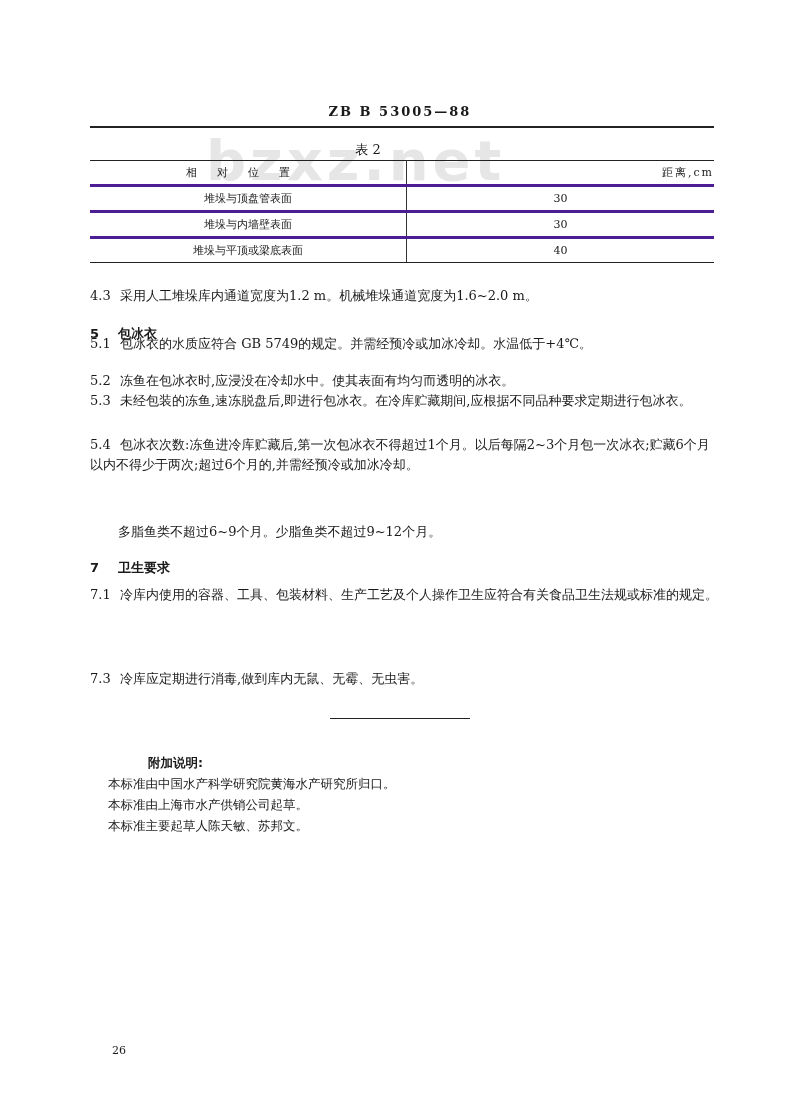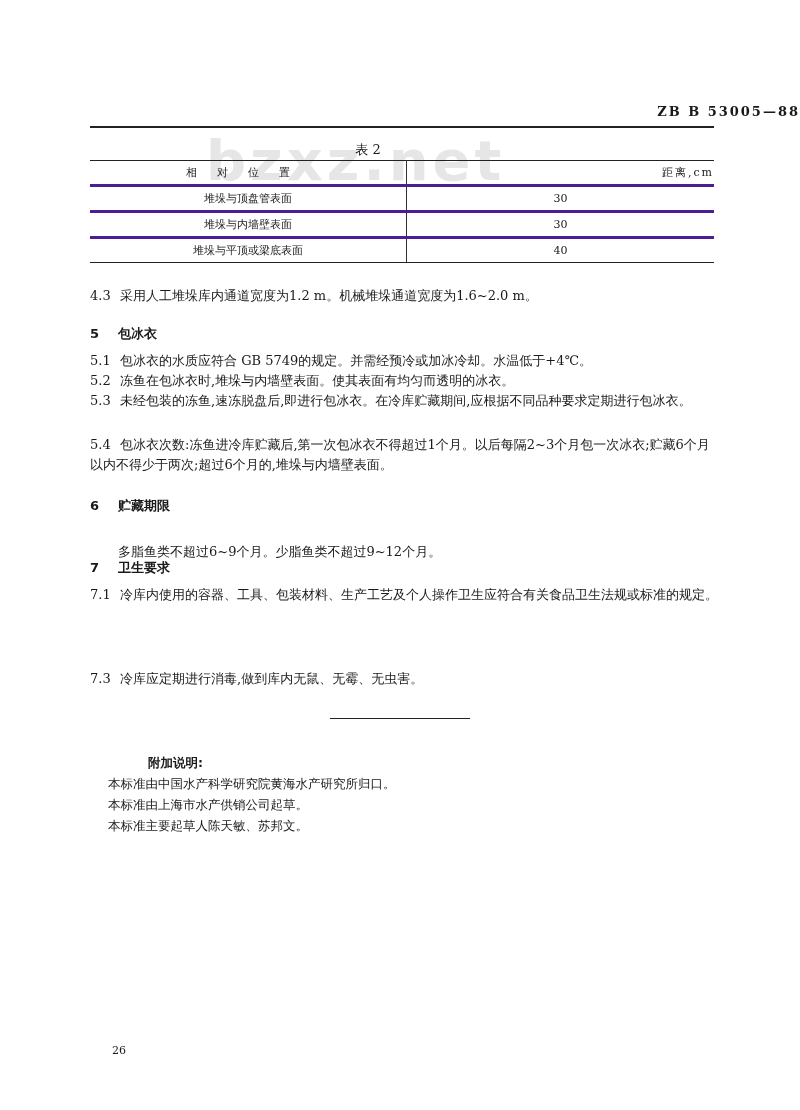--- a/index.html
+++ b/index.html
@@ -6,21 +6,21 @@
   body {
     width: 800px; height: 1110px; background: #ffffff; position: relative; overflow: hidden;
     font-family: "DejaVu Serif", "Liberation Serif", serif; color: #1a1a1a;
   }
   .page { position: absolute; left: 0; top: 0; width: 800px; height: 1110px; }
   .watermark {
     position: absolute; left: 206px; top: 128px; font-family: "DejaVu Sans", sans-serif;
     font-size: 56px; font-weight: bold; color: #e6e6e6; letter-spacing: 4px; z-index: 0;
   }
   .header {
-    position: absolute; left: 0; width: 800px; top: 104px; text-align: right;
+    position: absolute; left: 0; width: 800px; top: 104px; text-align: center;
     font-size: 13px; font-weight: bold; letter-spacing: 2px; z-index: 1;
   }
   .header-rule { position: absolute; left: 90px; width: 624px; top: 126px; border-top: 2px solid #222; }
   .table-title { position: absolute; left: 0; width: 736px; top: 141px; text-align: center; font-size: 13px; z-index: 1; }
   table.t2 {
     position: absolute; left: 90px; top: 160px; width: 624px; border-collapse: collapse; font-size: 11px; z-index: 1;
   }
   table.t2 td, table.t2 th {
     border-top: 1px solid #333; border-bottom: 3px solid #4c1d95; height: 23px; padding: 0; font-weight: normal; text-align: center;
   }
@@ -71,37 +71,34 @@
     </table>
 
   <div class="txt" style="top:286px">
     <span class="num">4.3</span><span>采用人工堆垛库内通道宽度为1.2 m。机械堆垛通道宽度为1.6~2.0 m。</span>
   </div>
 
   <div class="txt sec" style="top:318px">
     <span class="secnum">5</span><span>包冰衣</span>
   </div>
 
-  <div class="txt" style="top:351px">
+  <div class="txt" style="top:334px">
     <span class="num">5.1</span><span>包冰衣的水质应符合 GB 5749的规定。并需经预冷或加冰冷却。水温低于+4℃。</span>
   </div>
   <div class="txt" style="top:371px">
-    <span class="num">5.2</span><span>冻鱼在包冰衣时,堆垛与内墙壁表面。使其表面有均匀而透明的冰衣。</span>
+    <span class="num">5.2</span><span>冻鱼在包冰衣时,应浸没在冷却水中。使其表面有均匀而透明的冰衣。</span>
   </div>
   <div class="txt" style="top:391px">
     <span class="num">5.3</span><span>未经包装的冻鱼,速冻脱盘后,即进行包冰衣。在冷库贮藏期间,应根据不同品种要求定期进行包冰衣。</span>
   </div>
   <div class="txt" style="top:435px">
-    <span class="num">5.4</span><span>包冰衣次数:冻鱼进冷库贮藏后,第一次包冰衣不得超过1个月。以后每隔2~3个月包一次冰衣;贮藏6个月以内不得少于两次;超过6个月的,堆垛与内墙壁表面。</span>
+    <span class="num">5.4</span><span>包冰衣次数:冻鱼进冷库贮藏后,第一次包冰衣不得超过1个月。以后每隔2~3个月包一次冰衣;贮藏6个月以内不得少于两次;超过6个月的,并需经预冷或加冰冷却。</span>
   </div>
 
-  <div class="txt sec" style="top:490px">
-    <span class="secnum">6</span><span>贮藏期限</span>
-  </div>
-  <div class="txt indent" style="top:542px">多脂鱼类不超过6~9个月。少脂鱼类不超过9~12个月。</div>
+  <div class="txt indent" style="top:522px">多脂鱼类不超过6~9个月。少脂鱼类不超过9~12个月。</div>
 
   <div class="txt sec" style="top:552px">
     <span class="secnum">7</span><span>卫生要求</span>
   </div>
 
   <div class="txt" style="top:585px">
     <span class="num">7.1</span><span>冷库内使用的容器、工具、包装材料、生产工艺及个人操作卫生应符合有关食品卫生法规或标准的规定。</span>
   </div>
   <div class="txt" style="top:669px">
     <span class="num">7.3</span><span>冷库应定期进行消毒,做到库内无鼠、无霉、无虫害。</span>

